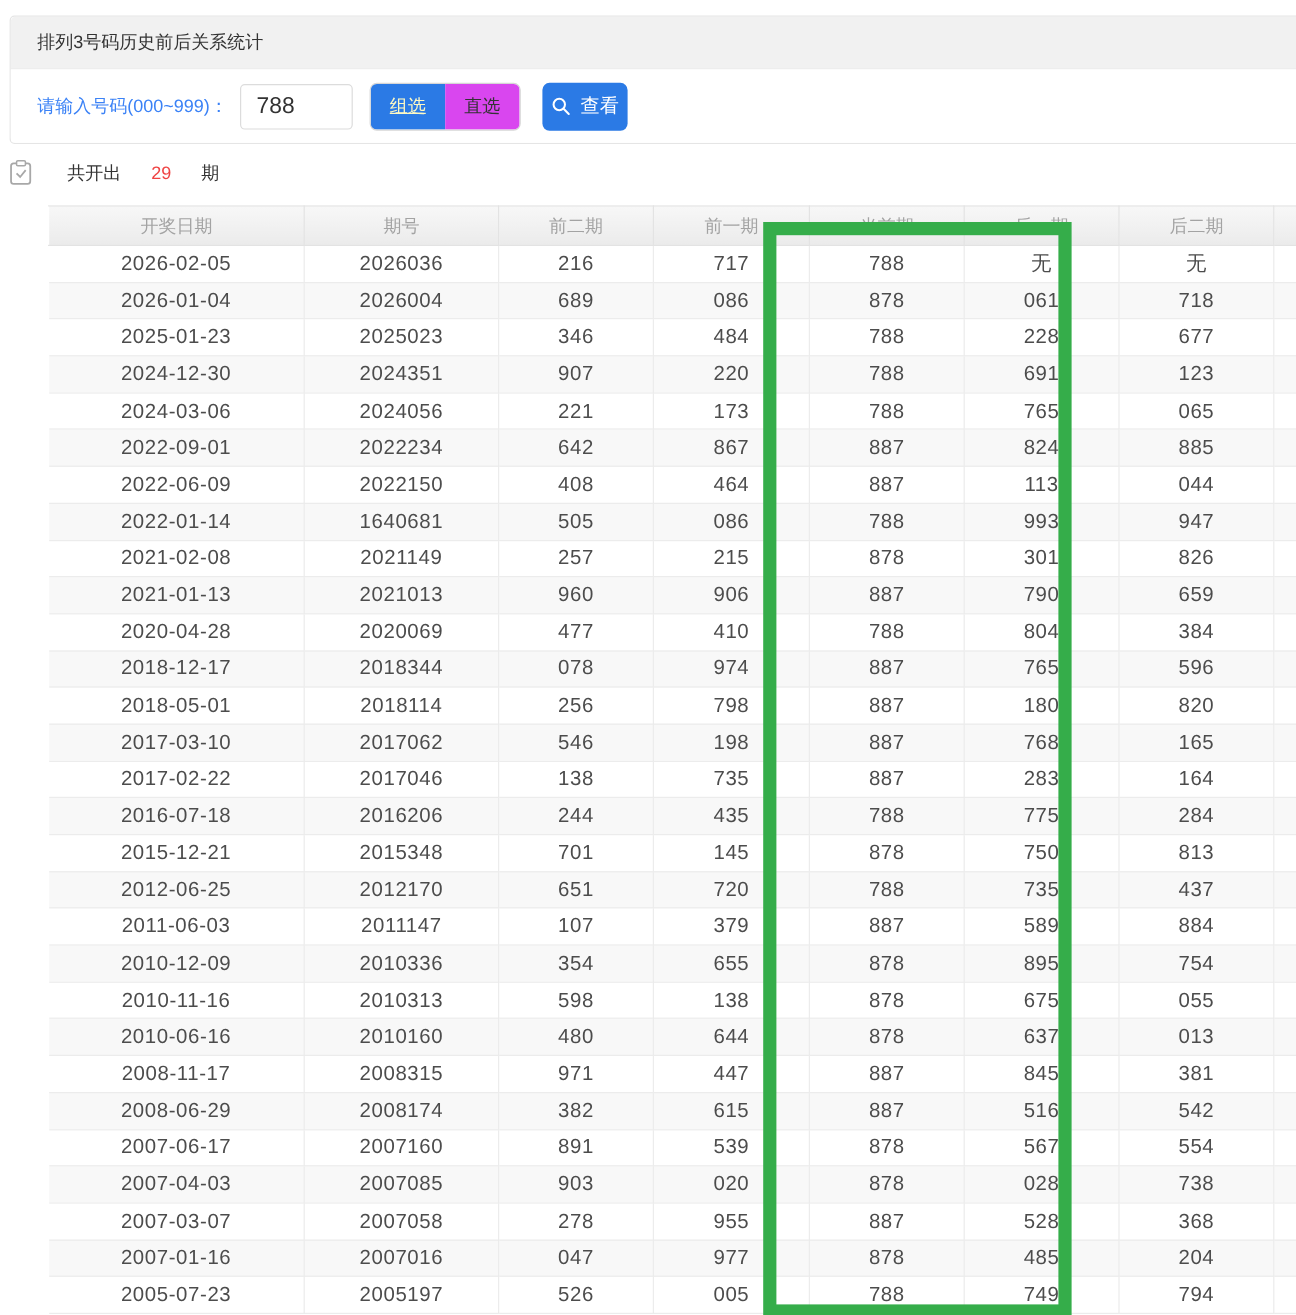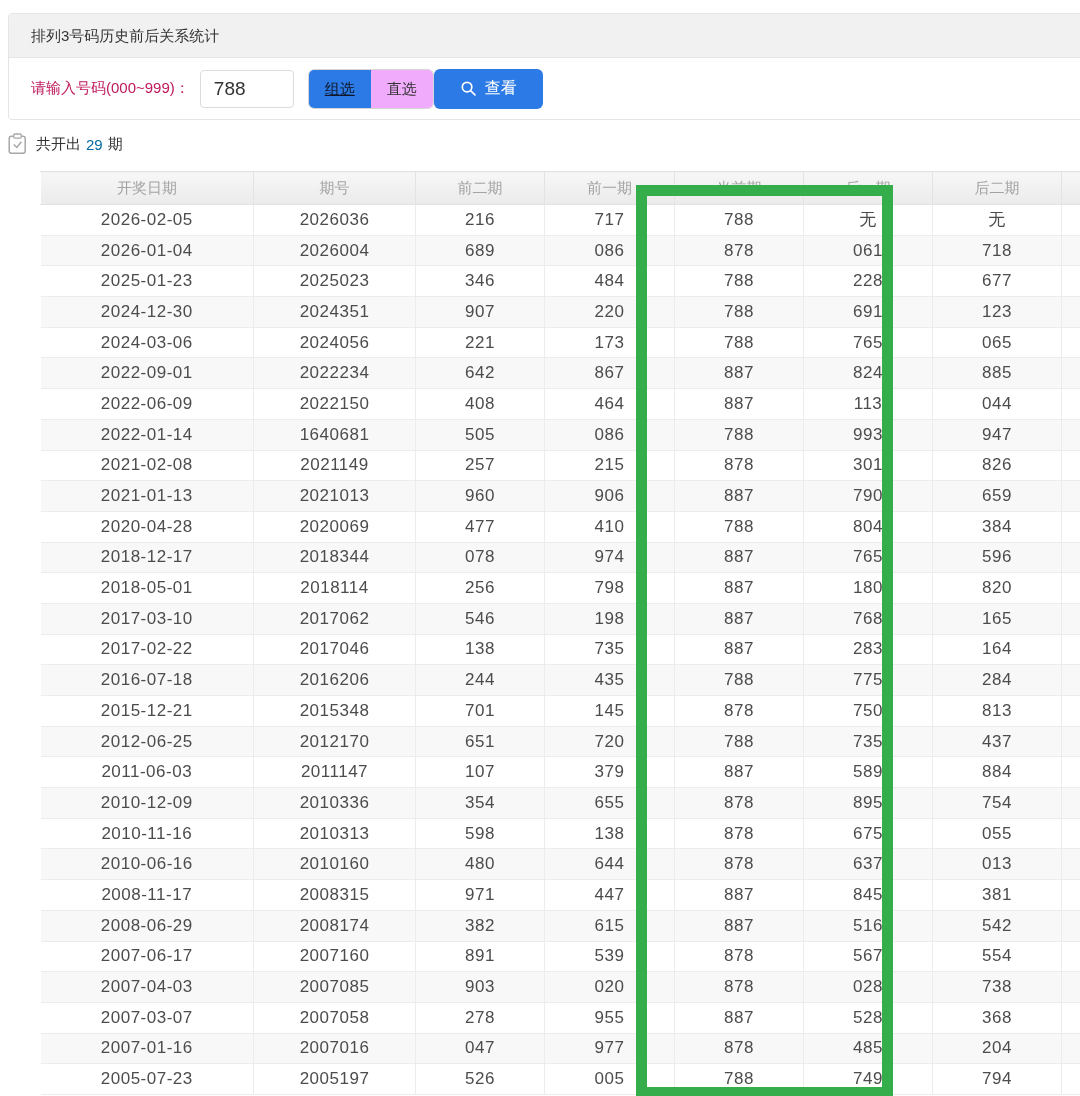--- a/index.html
+++ b/index.html
@@ -16,48 +16,48 @@
   }
   .card-title{
     height:43px;line-height:43px;background:#f1f1f1;
     border-bottom:1px solid #e5e5e5;border-radius:4px 4px 0 0;
     padding-left:22px;font-size:15px;color:#333;
   }
   .card-body{
     height:61px;display:flex;align-items:center;padding-left:22px;background:#fff;
     border-radius:0 0 4px 4px;
   }
-  .input-label{font-size:15px;color:#be185d;}
+  .input-label{font-size:15px;color:#3b82f6;}
   .num-input{
     width:66px;height:36px;margin-left:10px;border:1px solid #dcdcdc;border-radius:4px;
     font-size:19px;color:#333;padding:0 13px;outline:none;
     font-family:"Liberation Sans","DejaVu Sans",sans-serif;
   }
   .seg{
     display:flex;margin-left:14px;height:38px;border:1px solid #d6d6d6;border-radius:6px;
     overflow:hidden;box-sizing:content-box;
   }
   .seg-btn{
     min-width:50px;padding:0 6px;line-height:38px;text-align:center;font-size:15px;
     cursor:pointer;user-select:none;
   }
-  .seg-btn.active{background:#2b7ae5;color:#0f172a;text-decoration:underline;}
-  .seg-btn.inactive{background:#f0abfc;color:#333;}
+  .seg-btn.active{background:#2b7ae5;color:#fef9c3;text-decoration:underline;}
+  .seg-btn.inactive{background:#d946ef;color:#333;}
   .view-btn{
-    height:40px;padding:0 26px;border:none;border-radius:6px;
+    margin-left:18px;height:40px;padding:0 7px;border:none;border-radius:6px;
     background:#2b7ae5;color:#fff;font-size:16px;display:flex;align-items:center;gap:8px;
     cursor:pointer;font-family:"Liberation Sans","DejaVu Sans",sans-serif;
   }
   
   .stats{
     position:absolute;left:8px;top:133px;display:flex;align-items:center;
-    font-size:15px;color:#333;
+    font-size:15px;color:#333;gap:20px;
   }
   .stats .clip-icon{margin-right:9px;display:flex;}
-  .stats .count{color:#0369a1;margin:0 5px;}
+  .stats .count{color:#ef4444;margin:0 5px;}
   
   .tbl-wrap{position:absolute;left:0;top:171px;width:1080px;overflow:hidden;padding-left:40px;}
   table{border-collapse:collapse;table-layout:fixed;width:1160px;}
   th{
     height:30px;background:linear-gradient(#f7f7f7,#ebebeb);
     border:1px solid #e3e3e3;border-left:none;
     font-size:15px;font-weight:300;color:#a3a3a3;text-align:center;
   }
   th:first-child{border-left:1px solid #e3e3e3;border-left-color:transparent;}
   td{

